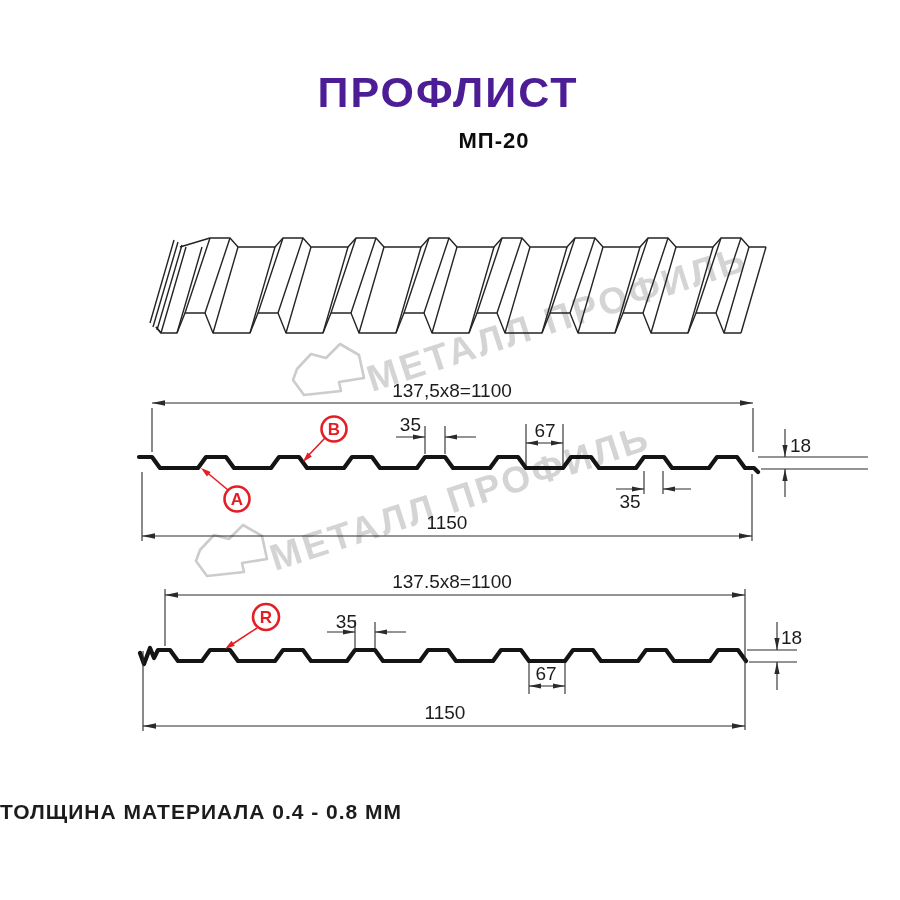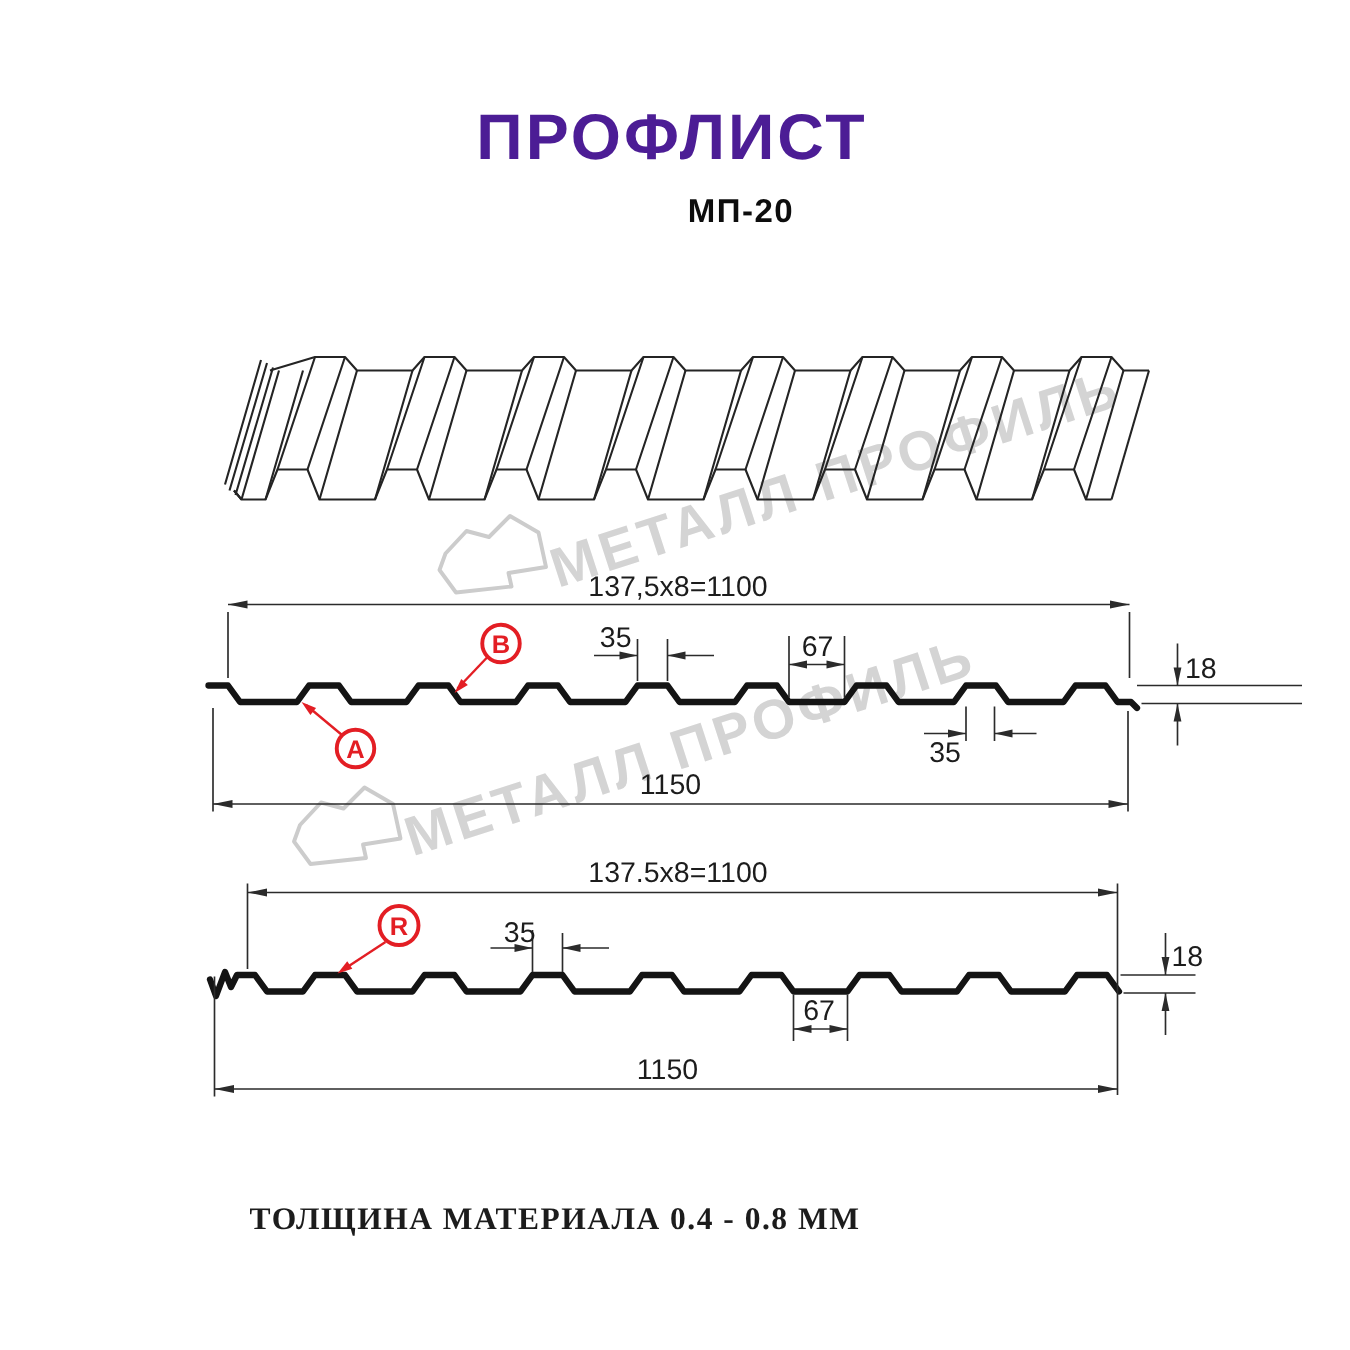--- a/index.html
+++ b/index.html
@@ -2,22 +2,22 @@
 <html><head>
 <meta charset="utf-8">
 <style>
   html,body{margin:0;padding:0;background:#ffffff;}
   #stage{position:relative;width:900px;height:900px;background:#ffffff;overflow:hidden;
          font-family:"Liberation Sans",sans-serif;color:#1c1c1c;}
   .title{position:absolute;top:68px;left:0;width:896px;text-align:center;
          font-size:43px;font-weight:800;letter-spacing:2px;color:#4c1d95;}
   .subtitle{position:absolute;top:128px;left:0;width:900px;text-align:center;
          font-size:22px;font-weight:700;letter-spacing:1px;color:#0d0d0d;padding-left:44px;}
-  .footer{position:absolute;top:800px;left:0;width:740px;text-align:center;
-         font-size:21px;font-weight:700;letter-spacing:1px;color:#1c1c1c;font-family:Liberation Serif, serif;}
+  .footer{position:absolute;top:800px;left:0;width:740px;text-align:left;
+         font-size:21px;font-weight:700;letter-spacing:1px;color:#1c1c1c;}
   svg{position:absolute;top:0;left:0;}
   .dimtxt{font-size:19px;fill:#1c1c1c;font-family:"Liberation Sans",sans-serif;}
   .thin{stroke:#2b2b2b;stroke-width:1.1;fill:none;}
   .thick{stroke:#141414;stroke-width:4.2;fill:none;stroke-linejoin:round;stroke-linecap:round;}
   .persp{stroke:#242424;stroke-width:1.4;fill:none;stroke-linejoin:round;}
   .arr{fill:#2b2b2b;stroke:none;}
   .red{stroke:#e31e24;fill:none;}
   .redfill{fill:#e31e24;stroke:none;}
   .redtxt{font-size:17px;font-weight:700;fill:#e31e24;text-anchor:middle;
           font-family:"Liberation Sans",sans-serif;}

